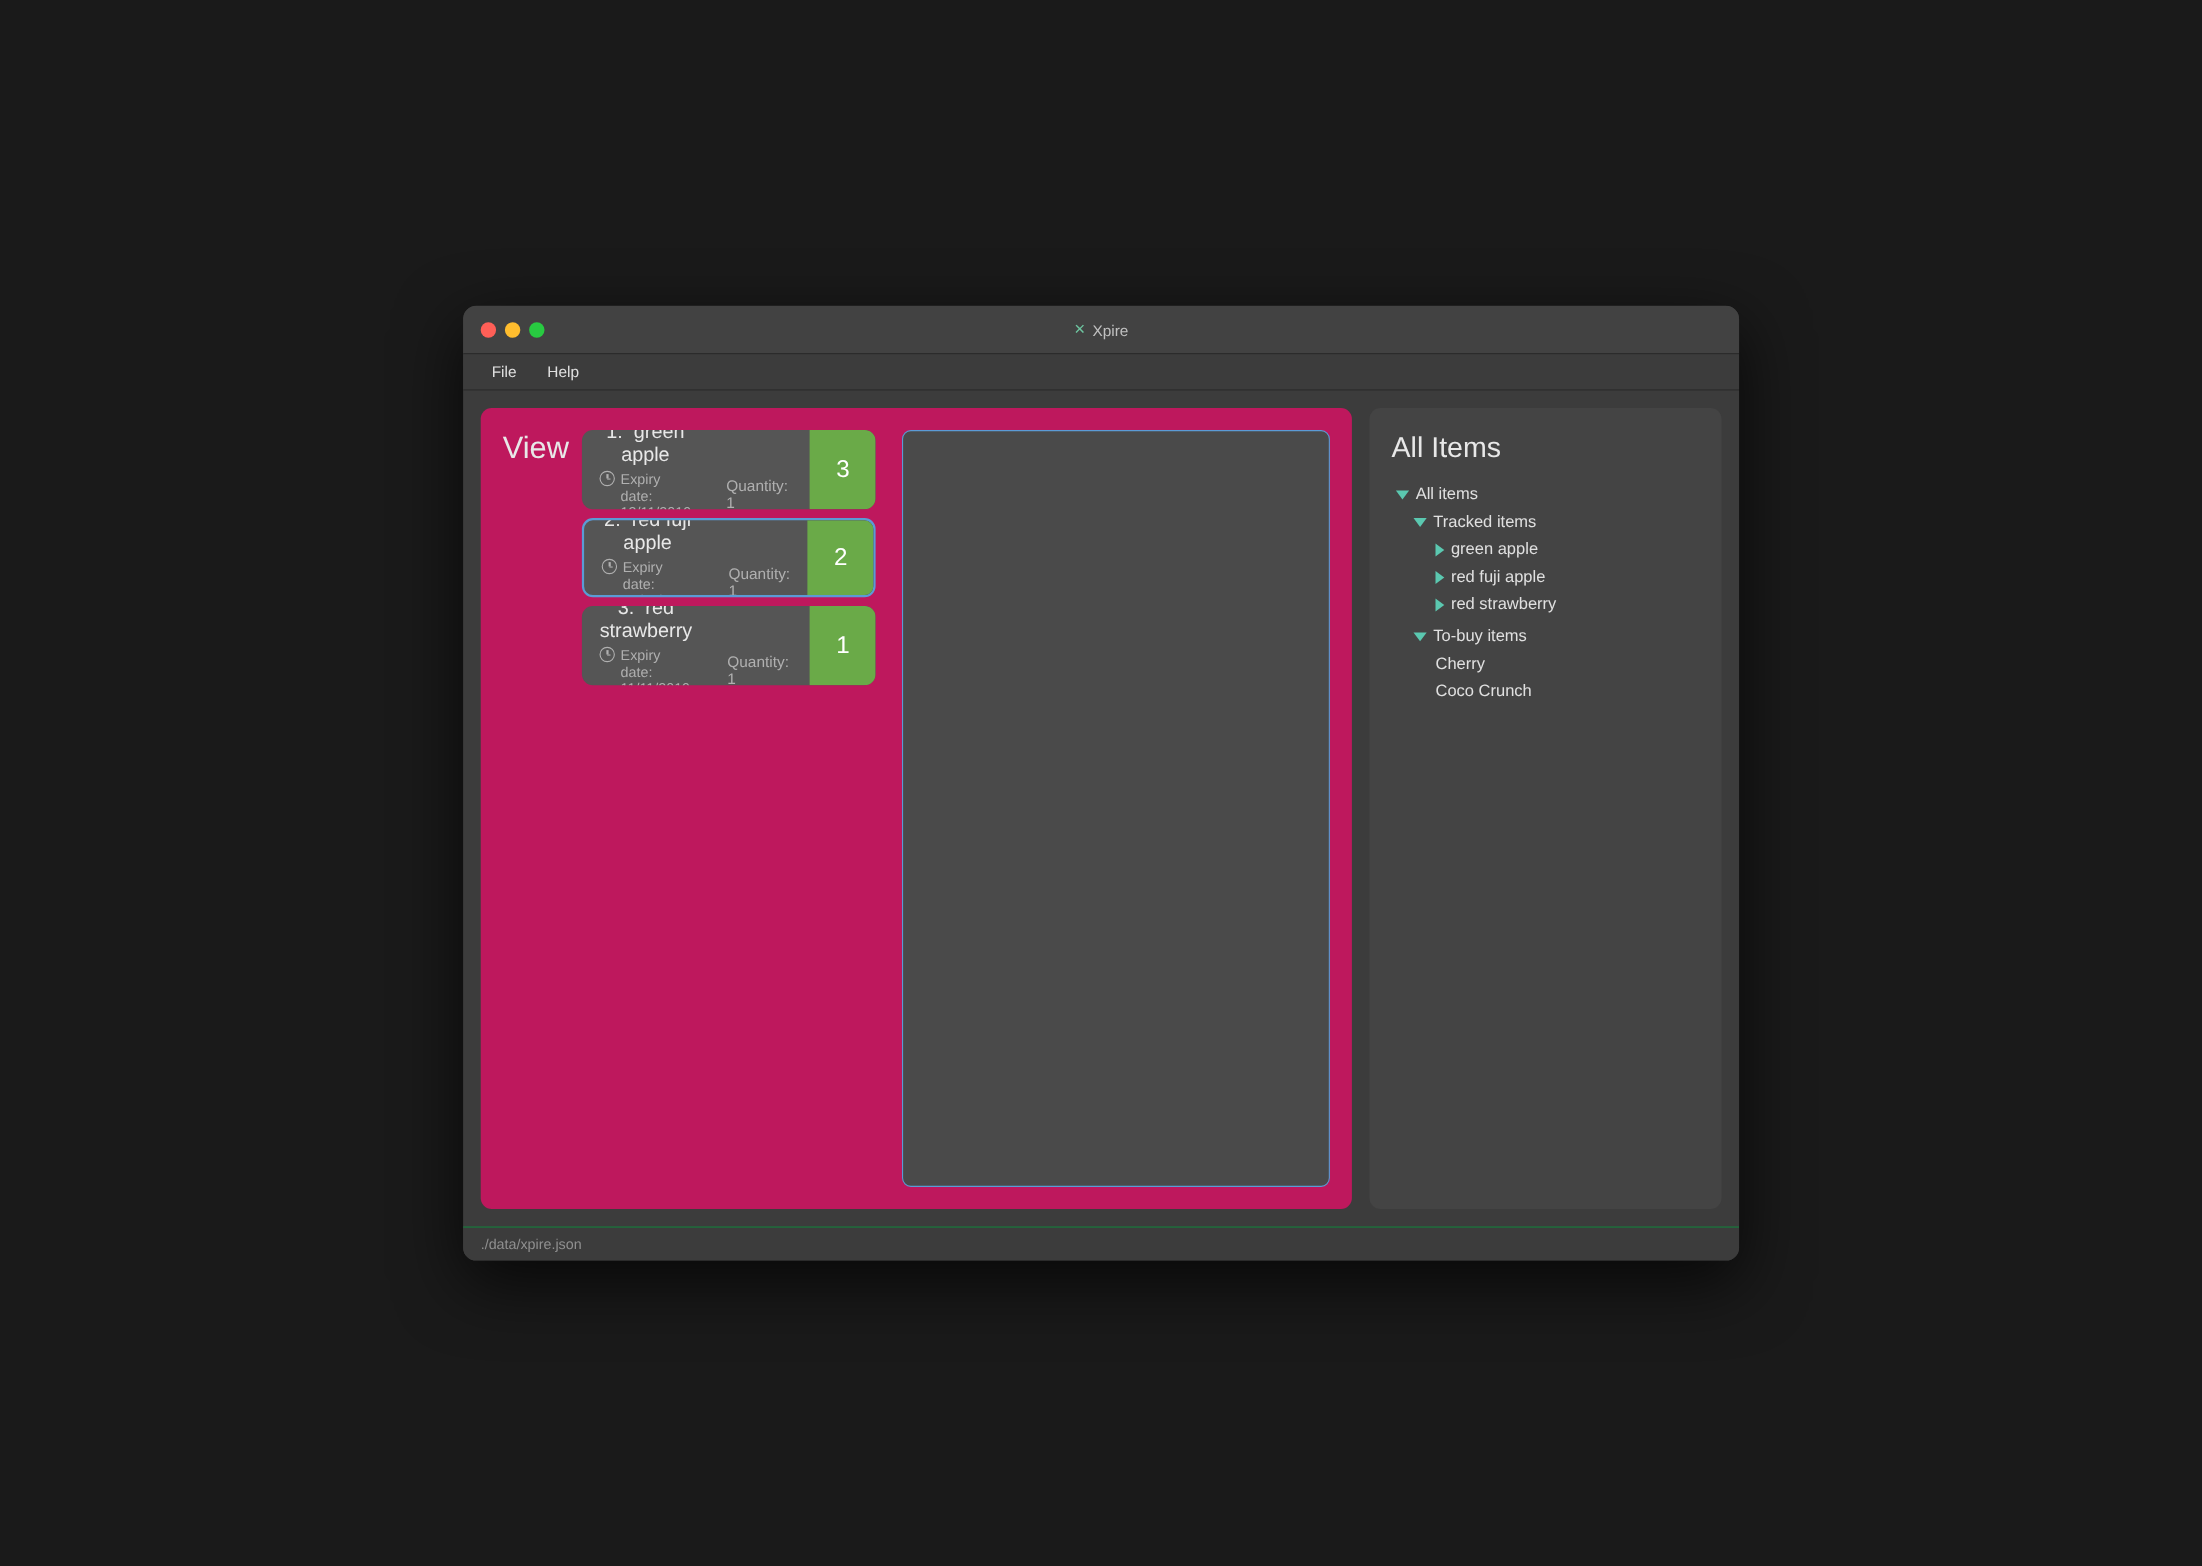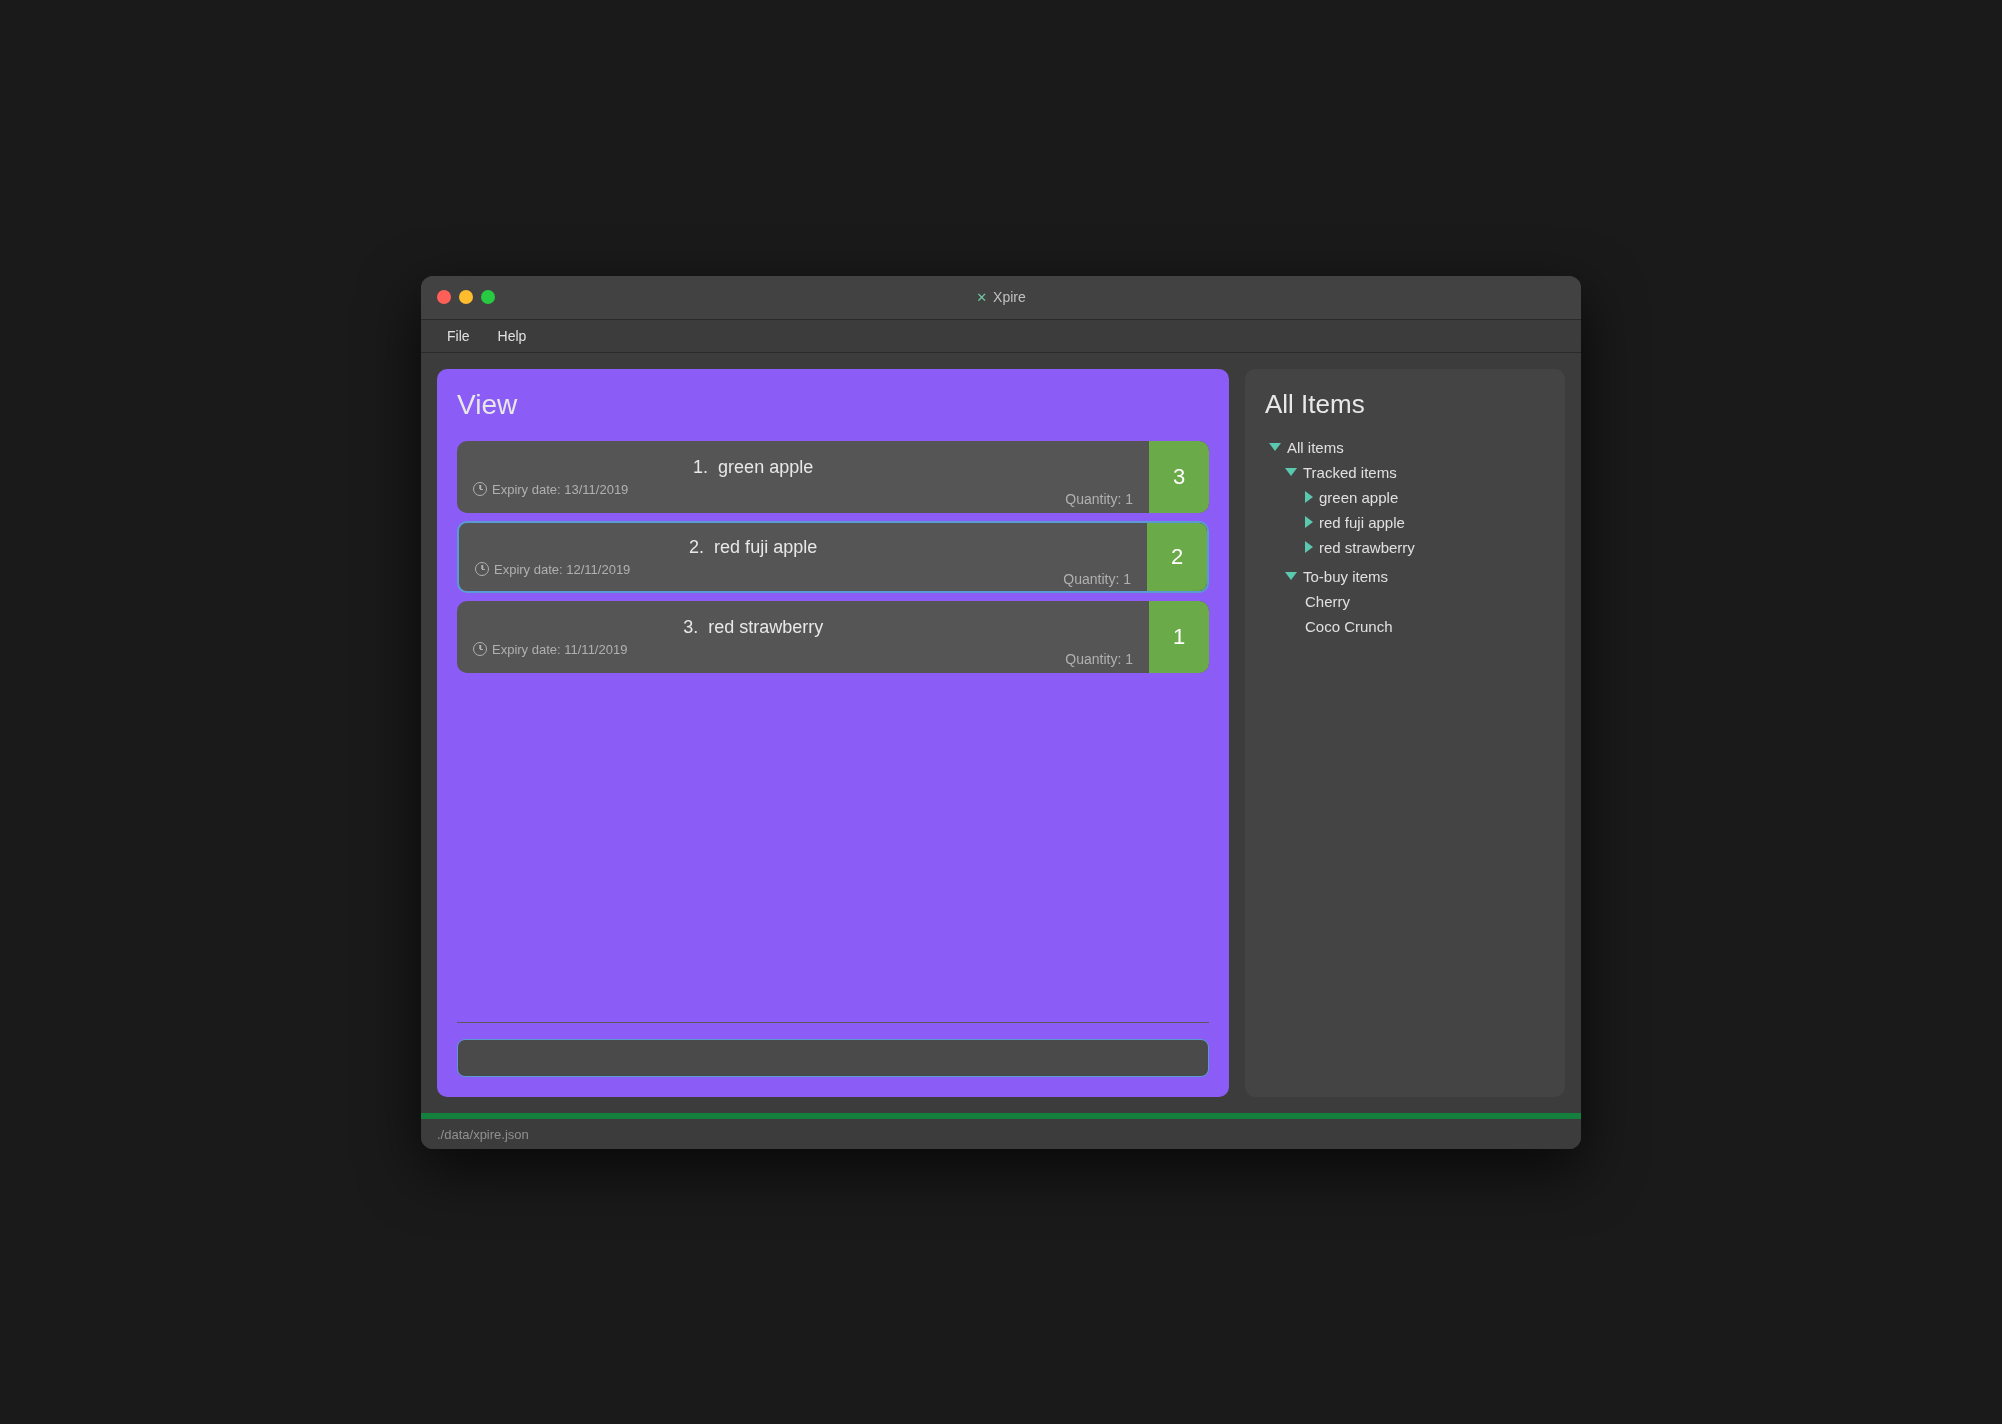--- a/index.html
+++ b/index.html
@@ -83,25 +83,25 @@
     .main-content {
       display: flex;
       gap: 0;
       padding: 16px;
       gap: 16px;
       min-height: 760px;
     }
 
     .left-panel {
       flex: 1;
-      background: #8b5cf6;
+      background: #be185d;
       border-radius: 10px;
       padding: 20px;
       display: flex;
-      flex-direction: column;
+      flex-direction: row;
       gap: 12px;
     }
 
     .panel-title {
       color: #e8e8e8;
       font-size: 28px;
       font-weight: 300;
       margin-bottom: 8px;
     }
 
@@ -286,21 +286,21 @@
       border-left: 8px solid #5bc8b0;
       flex-shrink: 0;
     }
 
     .tree-indent-1 { padding-left: 20px; }
     .tree-indent-2 { padding-left: 40px; }
 
     .statusbar {
       background: #3c3c3c;
       padding: 6px 16px;
-      border-top: 6px solid #15803d;
+      border-top: 1px solid #15803d;
     }
 
     .status-text {
       color: #909090;
       font-size: 13px;
     }
   </style>
 </head>
 <body>
 

